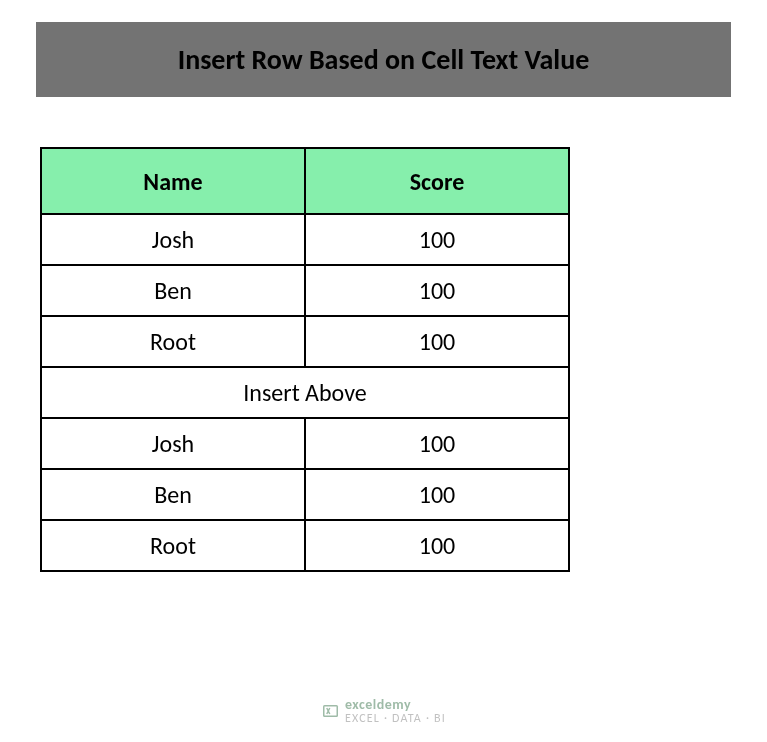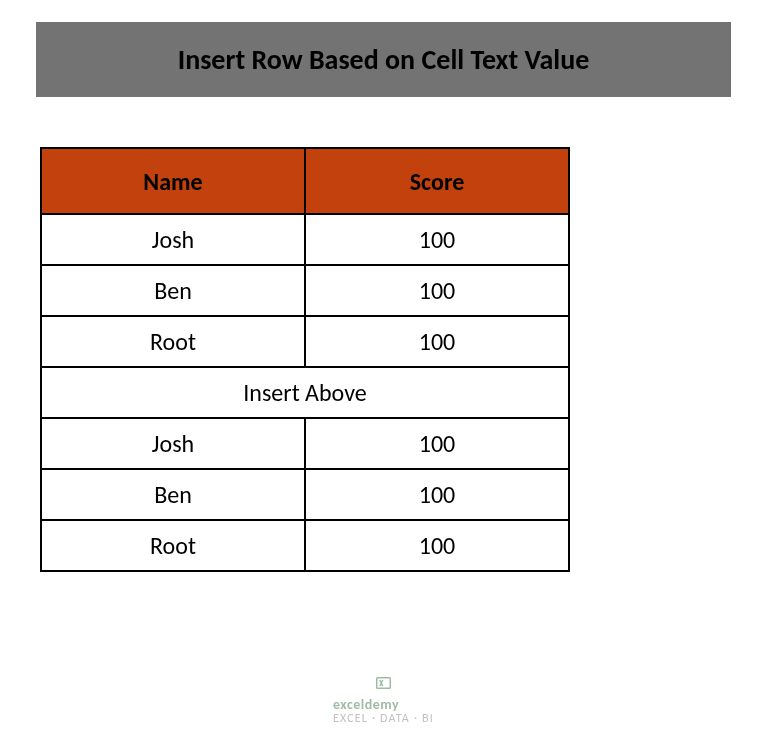--- a/index.html
+++ b/index.html
@@ -31,42 +31,41 @@
     }
     .data-table th,
     .data-table td {
       border: 2px solid #000;
       text-align: center;
       font-size: 24px;
       height: 51px;
       vertical-align: middle;
     }
     .data-table th {
-      background: #c2410c;
+      background: #86efac;
       font-weight: bold;
       height: 66px;
     }
     .data-table .col-name {
       width: 50%;
     }
     .data-table .col-score {
       width: 50%;
     }
     .merged-row td {
     }
     .watermark {
       position: absolute;
       bottom: 18px;
       left: 50%;
       transform: translateX(-50%);
       display: flex;
       align-items: center;
       gap: 6px;
       opacity: 0.45;
-      flex-direction: column;
     }
     .watermark-icon {
       width: 18px;
       height: 18px;
     }
     .watermark-text {
       display: flex;
       flex-direction: column;
       line-height: 1;
     }

